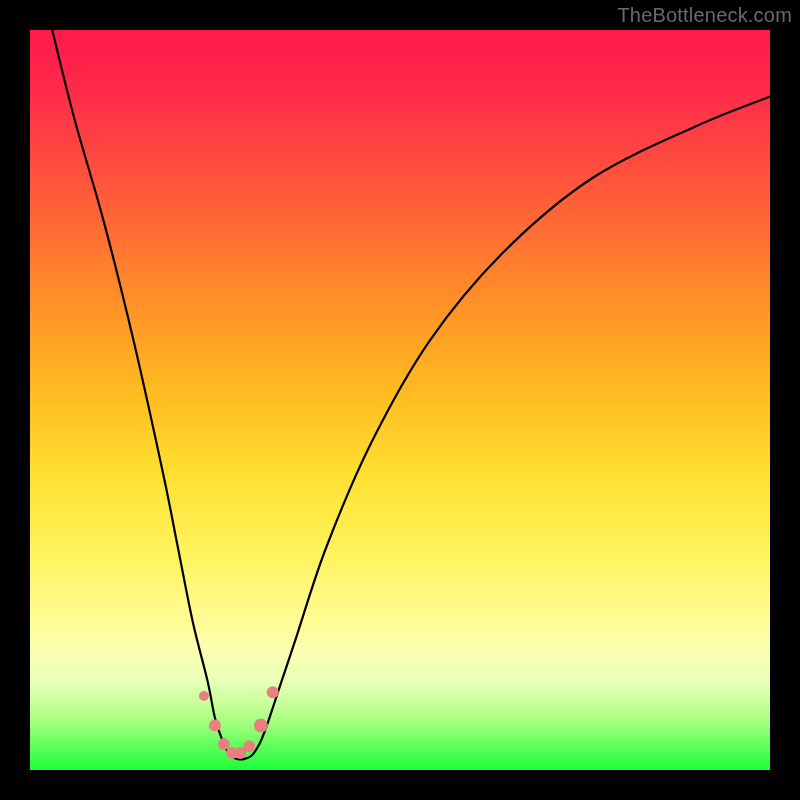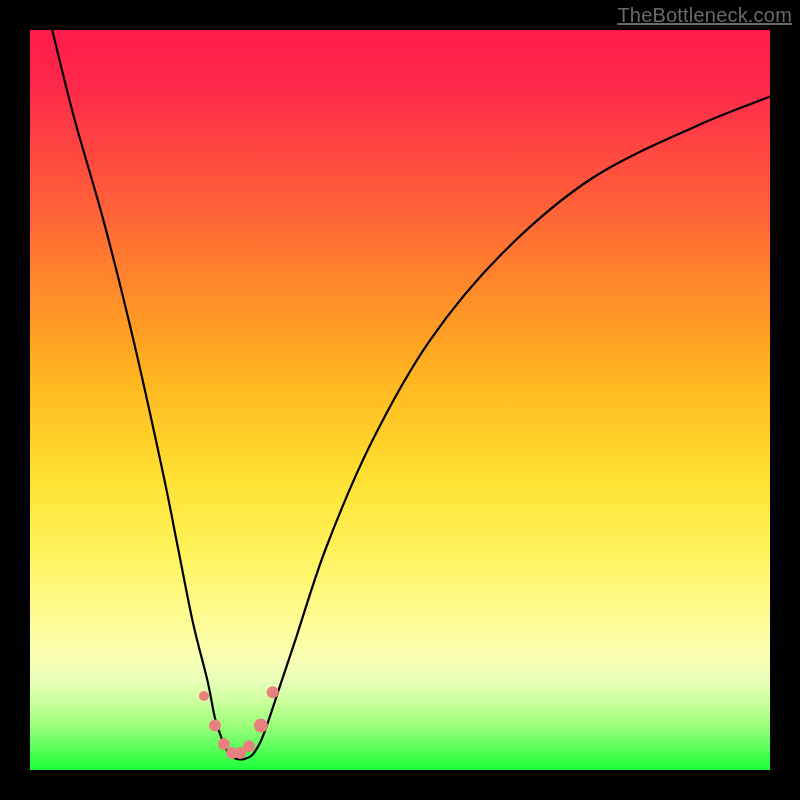--- a/index.html
+++ b/index.html
@@ -48,21 +48,20 @@
     left: 0;
   }
   .watermark {
     position: absolute;
     top: 4px;
     right: 8px;
     color: #6a6a6a;
     font-size: 20px;
     font-weight: 500;
     letter-spacing: 0.2px;
-    text-decoration: underline;
   }
 </style>
 </head>
 <body>
 
 <div class="frame">
   <div class="watermark">TheBottleneck.com</div>
   <div class="plot">
     <svg id="chart-svg" width="740" height="740" viewBox="0 0 740 740" preserveAspectRatio="none">
         <path d="M 22.20 0.00 C 25.90 14.80, 35.77 56.73, 44.40 88.80 C 53.03 120.87, 64.13 155.40, 74.00 192.40 C 83.87 229.40, 93.73 268.87, 103.60 310.80 C 113.47 352.73, 125.80 409.47, 133.20 444.00 C 140.60 478.53, 143.07 493.33, 148.00 518.00 C 152.93 542.67, 157.87 569.80, 162.80 592.00 C 167.73 614.20, 173.90 635.17, 177.60 651.20 C 181.30 667.23, 182.53 678.33, 185.00 688.20 C 187.47 698.07, 189.93 704.23, 192.40 710.40 C 194.87 716.57, 197.33 722.12, 199.80 725.20 C 202.27 728.28, 204.73 728.28, 207.20 728.90 C 209.67 729.52, 212.13 729.52, 214.60 728.90 C 217.07 728.28, 219.53 727.67, 222.00 725.20 C 224.47 722.73, 226.93 719.03, 229.40 714.10 C 231.87 709.17, 233.10 706.08, 236.80 695.60 C 240.50 685.12, 246.67 666.00, 251.60 651.20 C 256.53 636.40, 259.00 629.00, 266.40 606.80 C 273.80 584.60, 283.67 550.07, 296.00 518.00 C 308.33 485.93, 323.13 448.93, 340.40 414.40 C 357.67 379.87, 377.40 342.87, 399.60 310.80 C 421.80 278.73, 446.47 249.13, 473.60 222.00 C 500.73 194.87, 530.33 168.97, 562.40 148.00 C 594.47 127.03, 636.40 109.77, 666.00 96.20 C 695.60 82.63, 727.67 71.53, 740.00 66.60" fill="none" stroke="#000000" stroke-width="2.2" stroke-linecap="round"></path>

